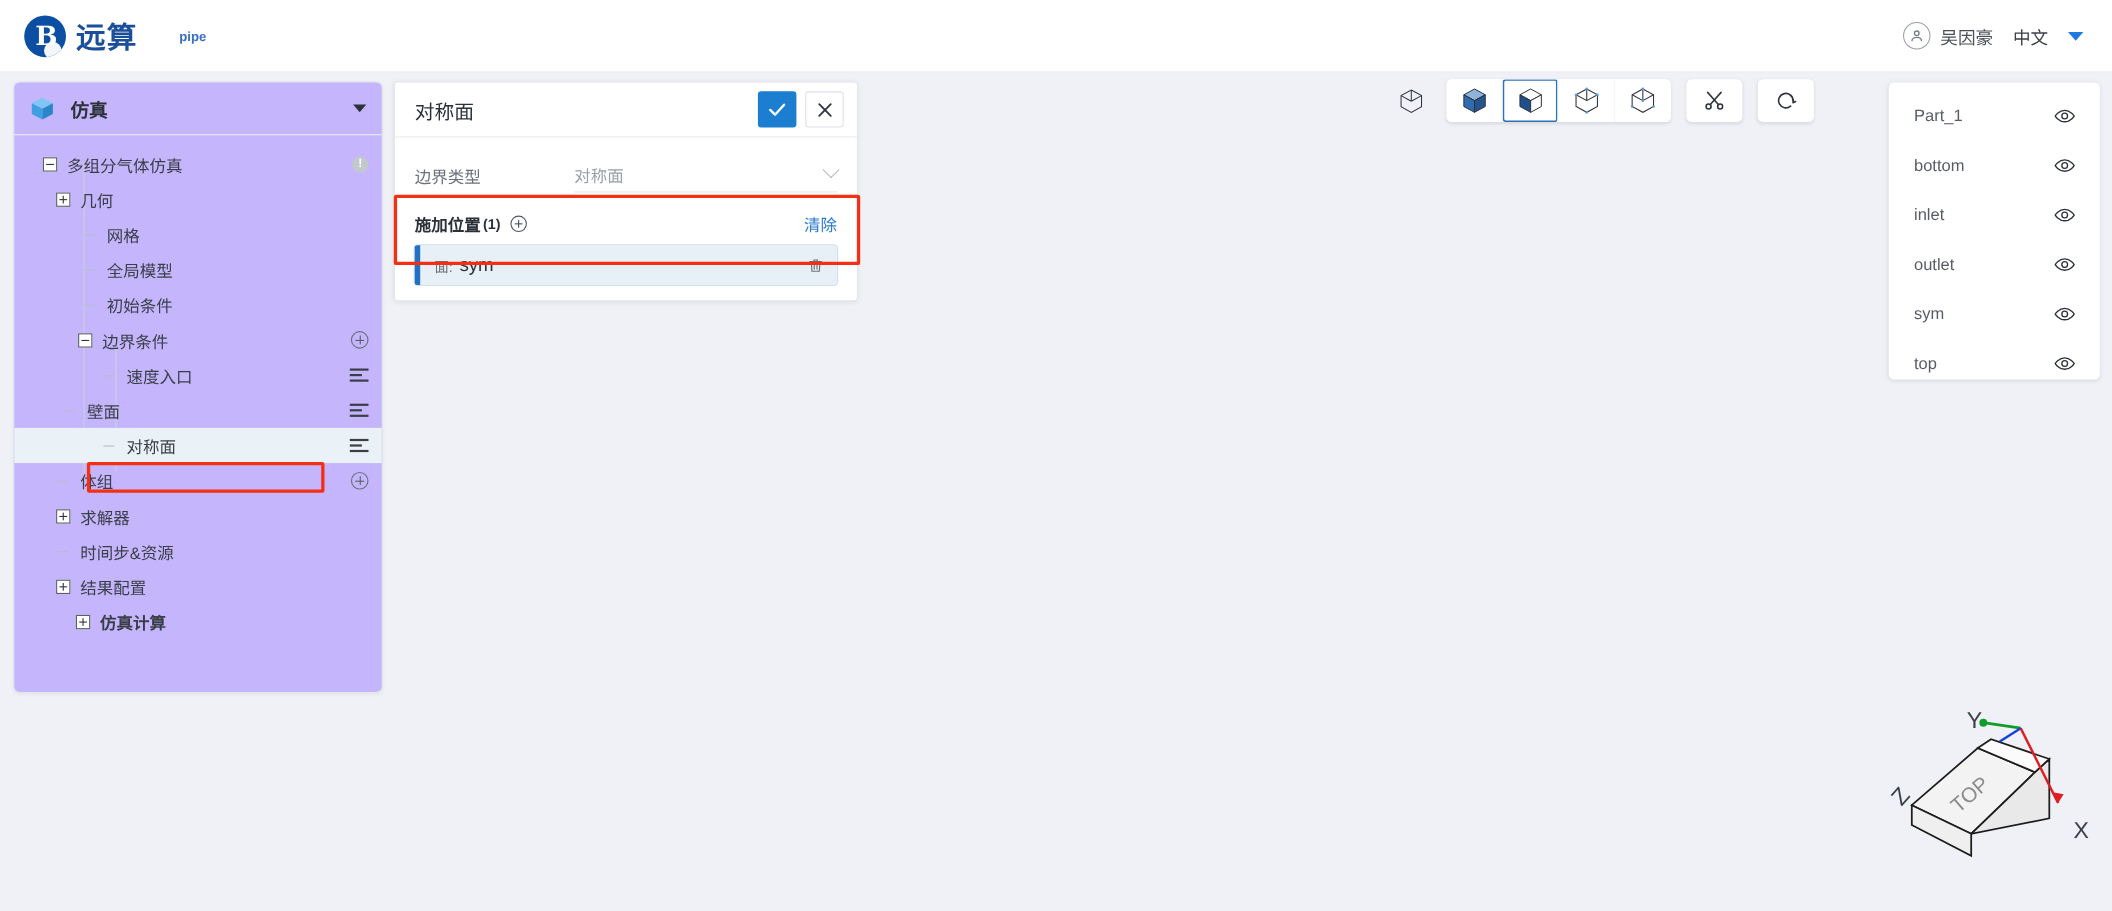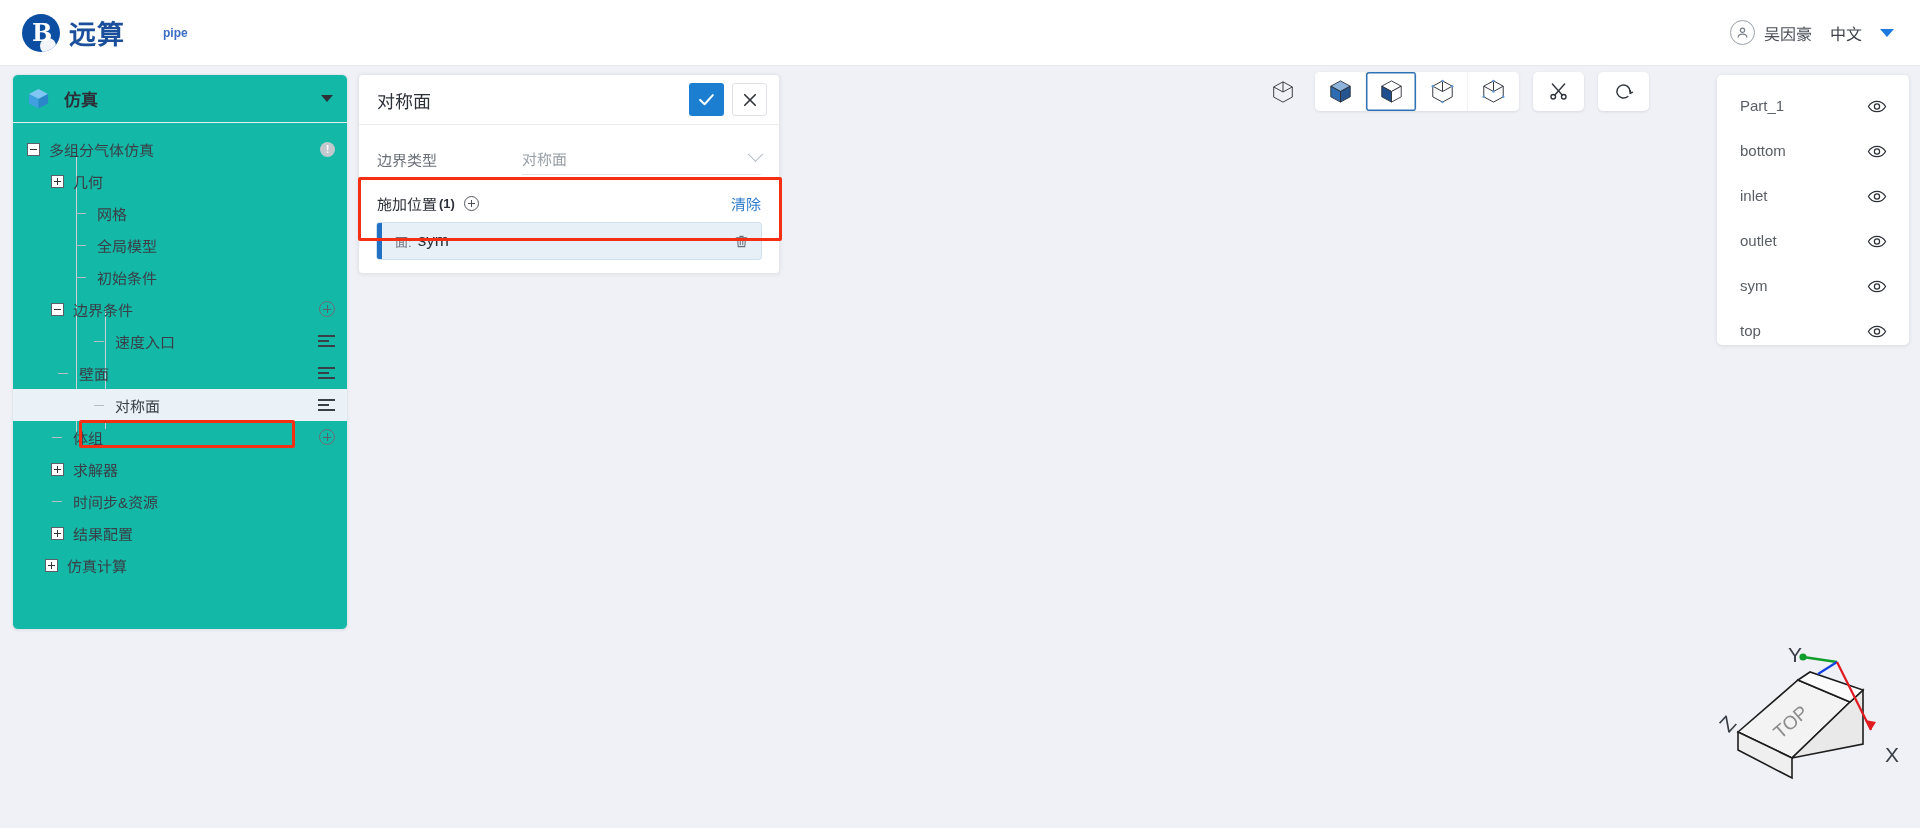--- a/index.html
+++ b/index.html
@@ -51,21 +51,21 @@
   }
   .lang { font-size: 16px; color: #3c4149; }
   .caret-blue {
     width: 0; height: 0; border-left: 7px solid transparent;
     border-right: 7px solid transparent; border-top: 8px solid #1f7ae0;
   }
 
   
   .left-panel {
     position: absolute; left: 12px; top: 74px; width: 336px; height: 556px;
-    background: #14b8a6; border: 1px solid #e3e6ea; border-radius: 6px;
+    background: #c4b5fd; border: 1px solid #e3e6ea; border-radius: 6px;
     box-shadow: 0 1px 3px rgba(16,24,40,.05);
   }
   .lp-header {
     height: 48px; display: flex; align-items: center;
     border-bottom: 1px solid #e9ecf0; padding: 0 14px;
   }
   .cube-blue {
     width: 23px; height: 23px; margin-right: 14px; flex: 0 0 auto;
   }
   .lp-title { font-size: 17px; color: #2c3038; font-weight: 600; }
@@ -157,21 +157,21 @@
   }
   .field-select .val { font-size: 15px; color: #9aa0a8; }
   .chev {
     margin-left: auto; width: 11px; height: 11px;
     border-right: 1.6px solid #b6bcc4; border-bottom: 1.6px solid #b6bcc4;
     transform: rotate(45deg) translate(-3px,-3px);
   }
   .section-head {
     display: flex; align-items: center; margin-top: 12px; height: 24px;
   }
-  .section-title { font-size: 15px; color: #2c3038; font-weight: 400; }
+  .section-title { font-size: 15px; color: #2c3038; font-weight: 700; }
   .section-count { font-size: 13px; color: #2c3038; font-weight: 700; margin-left: 2px; }
   .sec-plus {
     width: 15px; height: 15px; border-radius: 50%; border: 1px solid #55595f;
     position: relative; margin-left: 9px; flex: 0 0 auto; cursor: pointer;
   }
   .sec-plus::before, .sec-plus::after { content: ""; position: absolute; background: #4b4f56; }
   .sec-plus::before { left: 3px; top: 6px; width: 7px; height: 1px; }
   .sec-plus::after  { top: 3px; left: 6px; height: 7px; width: 1px; }
   .sec-clear {
     margin-left: auto; font-size: 15px; color: #2e7ccd; cursor: pointer;
@@ -285,42 +285,42 @@
         </svg>
       </span>
       <span class="lp-title">仿真</span>
       <span class="lp-caret"></span>
     </div>
 
     <div class="tree" id="tree-host">
 
       <div class="vline" style="left:63px; top:24px; height:286px;"></div>
       <div class="vline" style="left:92px; top:186px; height:120px;"></div>
-    <div class="t-row" style="padding-left: 14px;">
+    <div class="t-row" style="padding-left: 26px;">
           <span class="sq-toggle"></span>
           <span class="lbl">多组分气体仿真</span>
           <span class="badge-info">!</span>
         </div>
         <div class="t-row" style="padding-left: 38px;">
           <span class="sq-toggle plus"></span>
           <span class="lbl">几何</span>
         </div>
         <div class="t-row" style="padding-left: 62px;">
           <span class="leaf-dash"></span>
           <span class="lbl">网格</span>
         </div>
         <div class="t-row" style="padding-left: 62px;">
           <span class="leaf-dash"></span>
           <span class="lbl">全局模型</span>
         </div>
         <div class="t-row" style="padding-left: 62px;">
           <span class="leaf-dash"></span>
           <span class="lbl">初始条件</span>
         </div>
-        <div class="t-row" style="padding-left: 38px;">
+        <div class="t-row" style="padding-left: 38px; margin-left: 20px;">
           <span class="sq-toggle"></span>
           <span class="lbl">边界条件</span>
           <span class="plus-circle"></span>
         </div>
         <div class="t-row" style="padding-left: 80px;">
           <span class="leaf-dash"></span>
           <span class="lbl">速度入口</span>
           <span class="list-icon">
             <i></i>
             <i></i>
@@ -355,21 +355,21 @@
           <span class="lbl">求解器</span>
         </div>
         <div class="t-row" style="padding-left: 38px;">
           <span class="leaf-dash"></span>
           <span class="lbl">时间步&amp;资源</span>
         </div>
         <div class="t-row" style="padding-left: 38px;">
           <span class="sq-toggle plus"></span>
           <span class="lbl">结果配置</span>
         </div>
-        <div class="t-row" style="padding-left: 32px;">
+        <div class="t-row" style="padding-left: 56px; font-weight: bold;">
           <span class="sq-toggle plus"></span>
           <span class="lbl">仿真计算</span>
         </div>
       </div>
 
     <div class="hl-box" style="left:66px; top:345px; width:216px; height:28px;"></div>
   </div>
 
   <div class="center-panel">
     <div class="cp-header">

